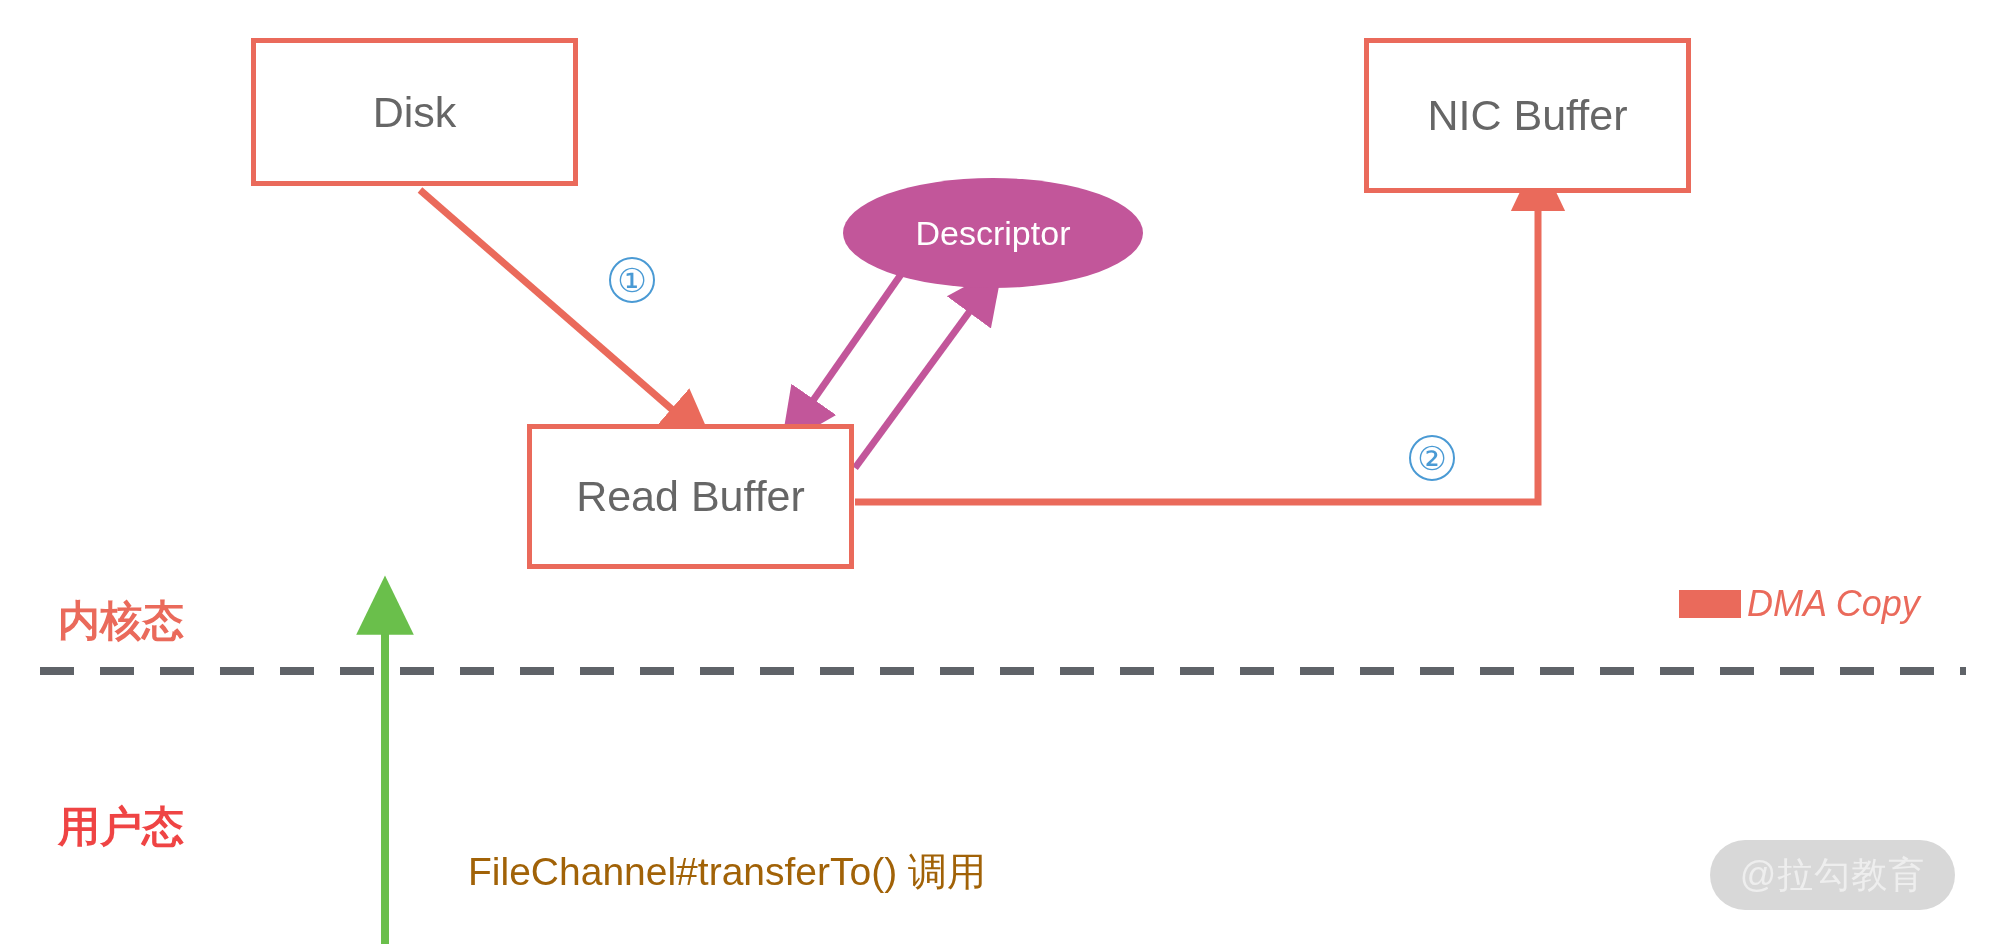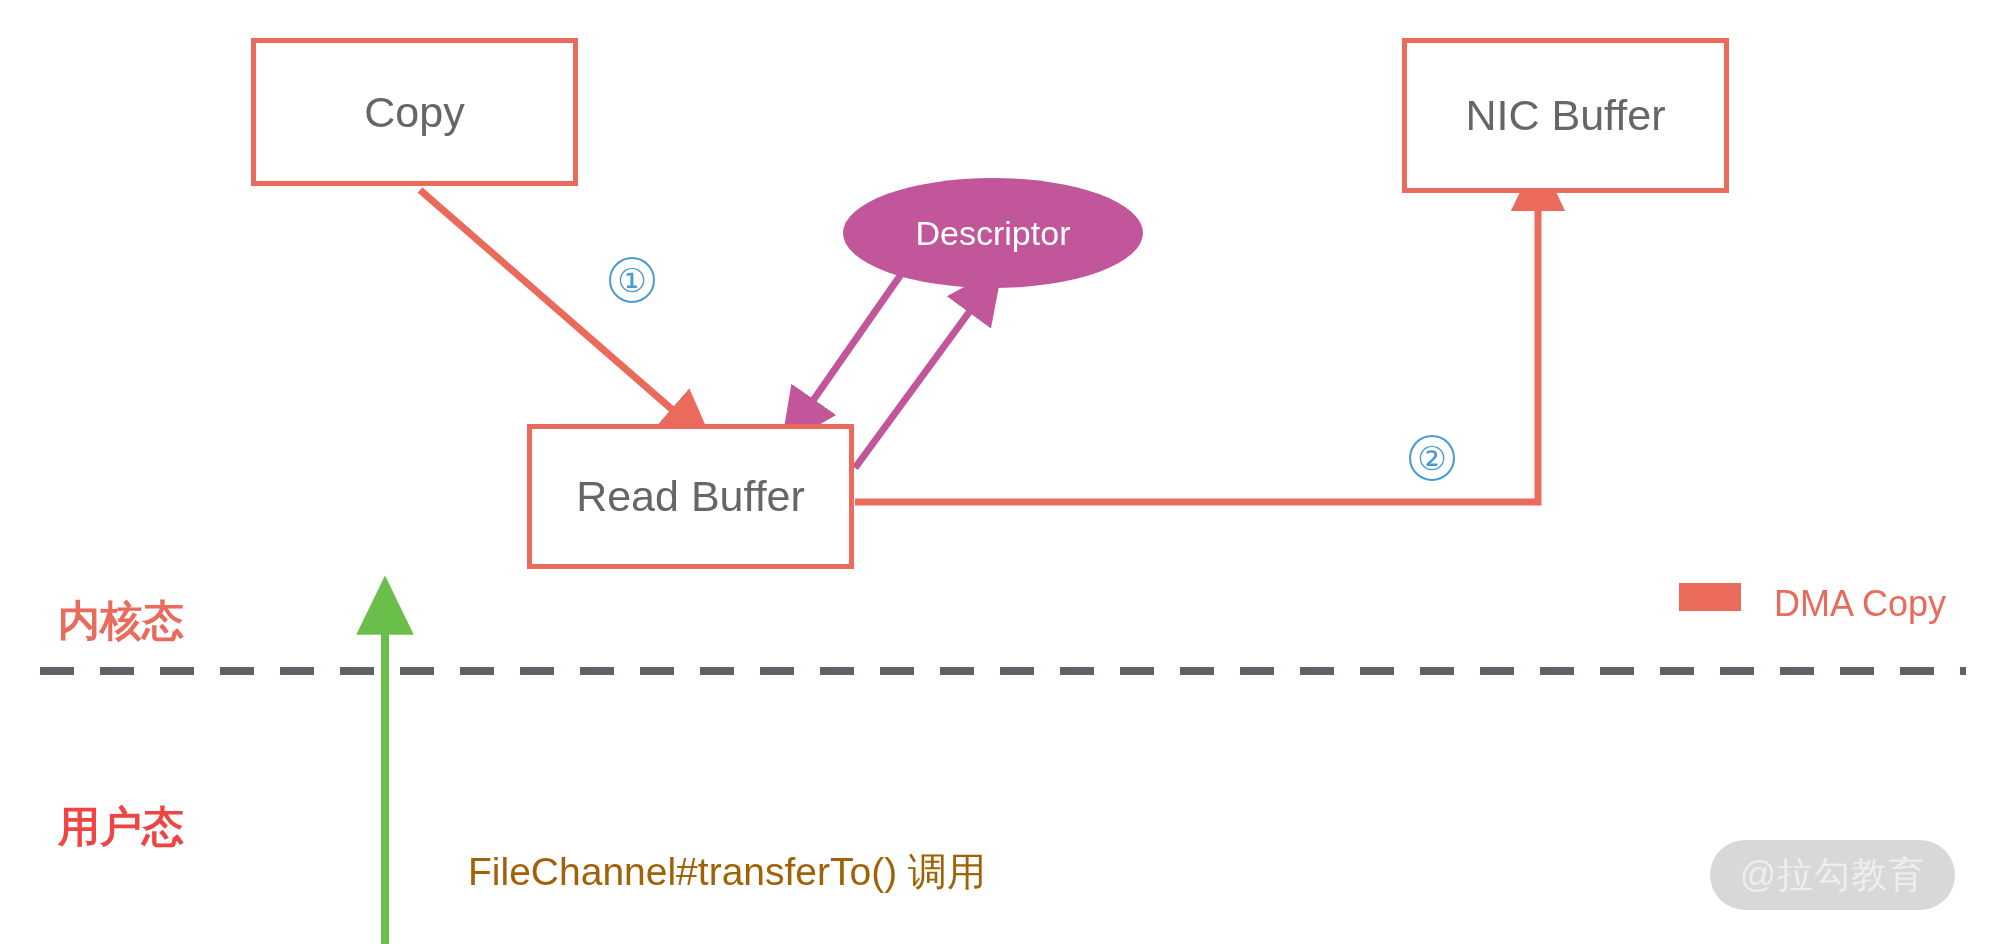--- a/index.html
+++ b/index.html
@@ -75,21 +75,23 @@
   .mode-user   { color: #ef4444; }
   .call-label {
     position: absolute;
     font-size: 39px;
     color: #a16207;
     white-space: nowrap;
   }
   .legend {
     position: absolute;
     display: flex;
-    gap: 33px;
+    align-items: center;
+    gap: 6px;
+    font-style: italic;
   }
   .legend-swatch {
     width: 62px;
     height: 28px;
     background: #ea6a5b;
   }
   .legend-text {
     color: #ea6a5b;
     font-size: 36px;
     white-space: nowrap;
@@ -132,28 +134,28 @@
     <line x1="855" y1="468" x2="978" y2="300" stroke="#c2569a" stroke-width="7" marker-end="url(#arrow-pink)"></line>
 
     <path d="M855,502 L1538,502 L1538,196" fill="none" stroke="#ea6a5b" stroke-width="7" marker-end="url(#arrow-coral)"></path>
 
     <line x1="40" y1="671" x2="1966" y2="671" stroke="#5f6368" stroke-width="8" stroke-dasharray="34 26" stroke-linecap="butt"></line>
 
     <line x1="385" y1="944" x2="385" y2="622" stroke="#6abf4b" stroke-width="8" marker-end="url(#arrow-green)"></line>
   </svg>
 
   <div class="box-node" style="left:251px; top:38px; width:327px; height:148px;">
-    <span class="box-text">Copy</span>
+    <span class="box-text">Disk</span>
   </div>
 
   <div class="ellipse-node" style="left:843px; top:178px; width:300px; height:110px;">
     <span class="ellipse-text">Descriptor</span>
   </div>
 
-  <div class="box-node" style="left:1402px; top:38px; width:327px; height:155px;">
+  <div class="box-node" style="left:1364px; top:38px; width:327px; height:155px;">
     <span class="box-text">NIC Buffer</span>
   </div>
 
   <div class="box-node" style="left:527px; top:424px; width:327px; height:145px;">
     <span class="box-text">Read Buffer</span>
   </div>
 
   <div class="step-badge" style="left:609px; top:257px;">
     <span>①</span>
   </div>

